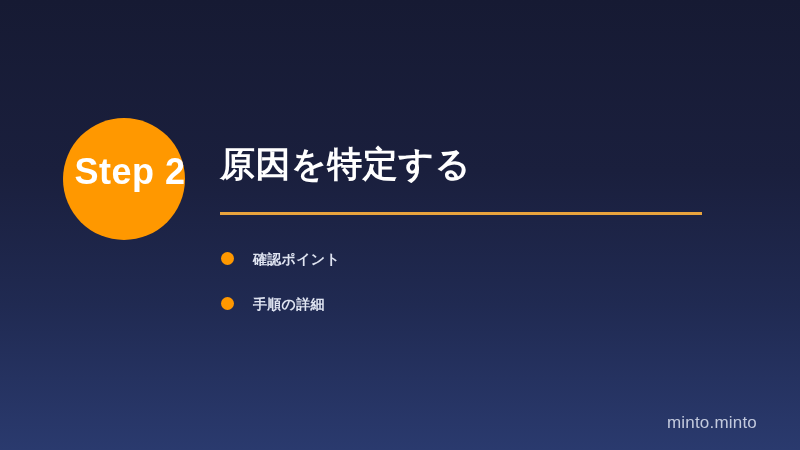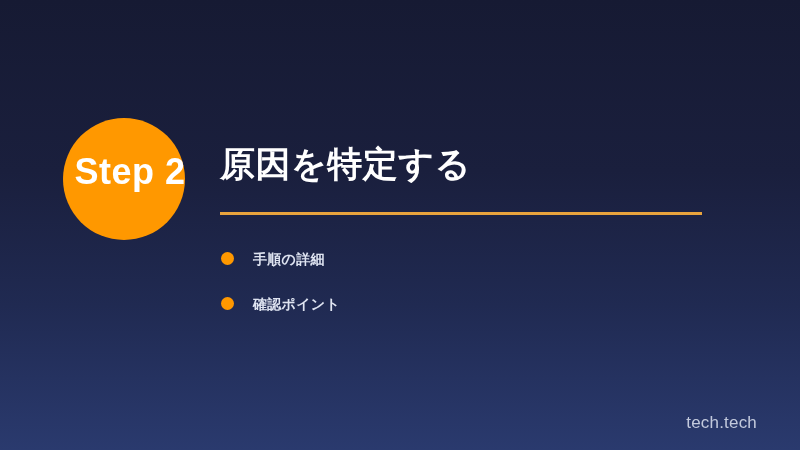--- a/index.html
+++ b/index.html
@@ -119,23 +119,23 @@
   <div id="step-label">Step 2</div>
 
   <div id="title-block">
     <h1 id="slide-title">原因を特定する</h1>
   </div>
   <div id="title-rule"></div>
 
   <ul id="bullet-list">
     <li class="bullet-item">
       <span class="bullet-dot"></span>
-      <span class="bullet-text">手順の詳細</span>
+      <span class="bullet-text">確認ポイント</span>
     </li>
     <li class="bullet-item">
       <span class="bullet-dot"></span>
-      <span class="bullet-text">確認ポイント</span>
+      <span class="bullet-text">手順の詳細</span>
     </li>
   </ul>
 
-  <div id="footer-brand">tech.tech</div>
+  <div id="footer-brand">minto.minto</div>
 
 </div>
 
 </body></html>

